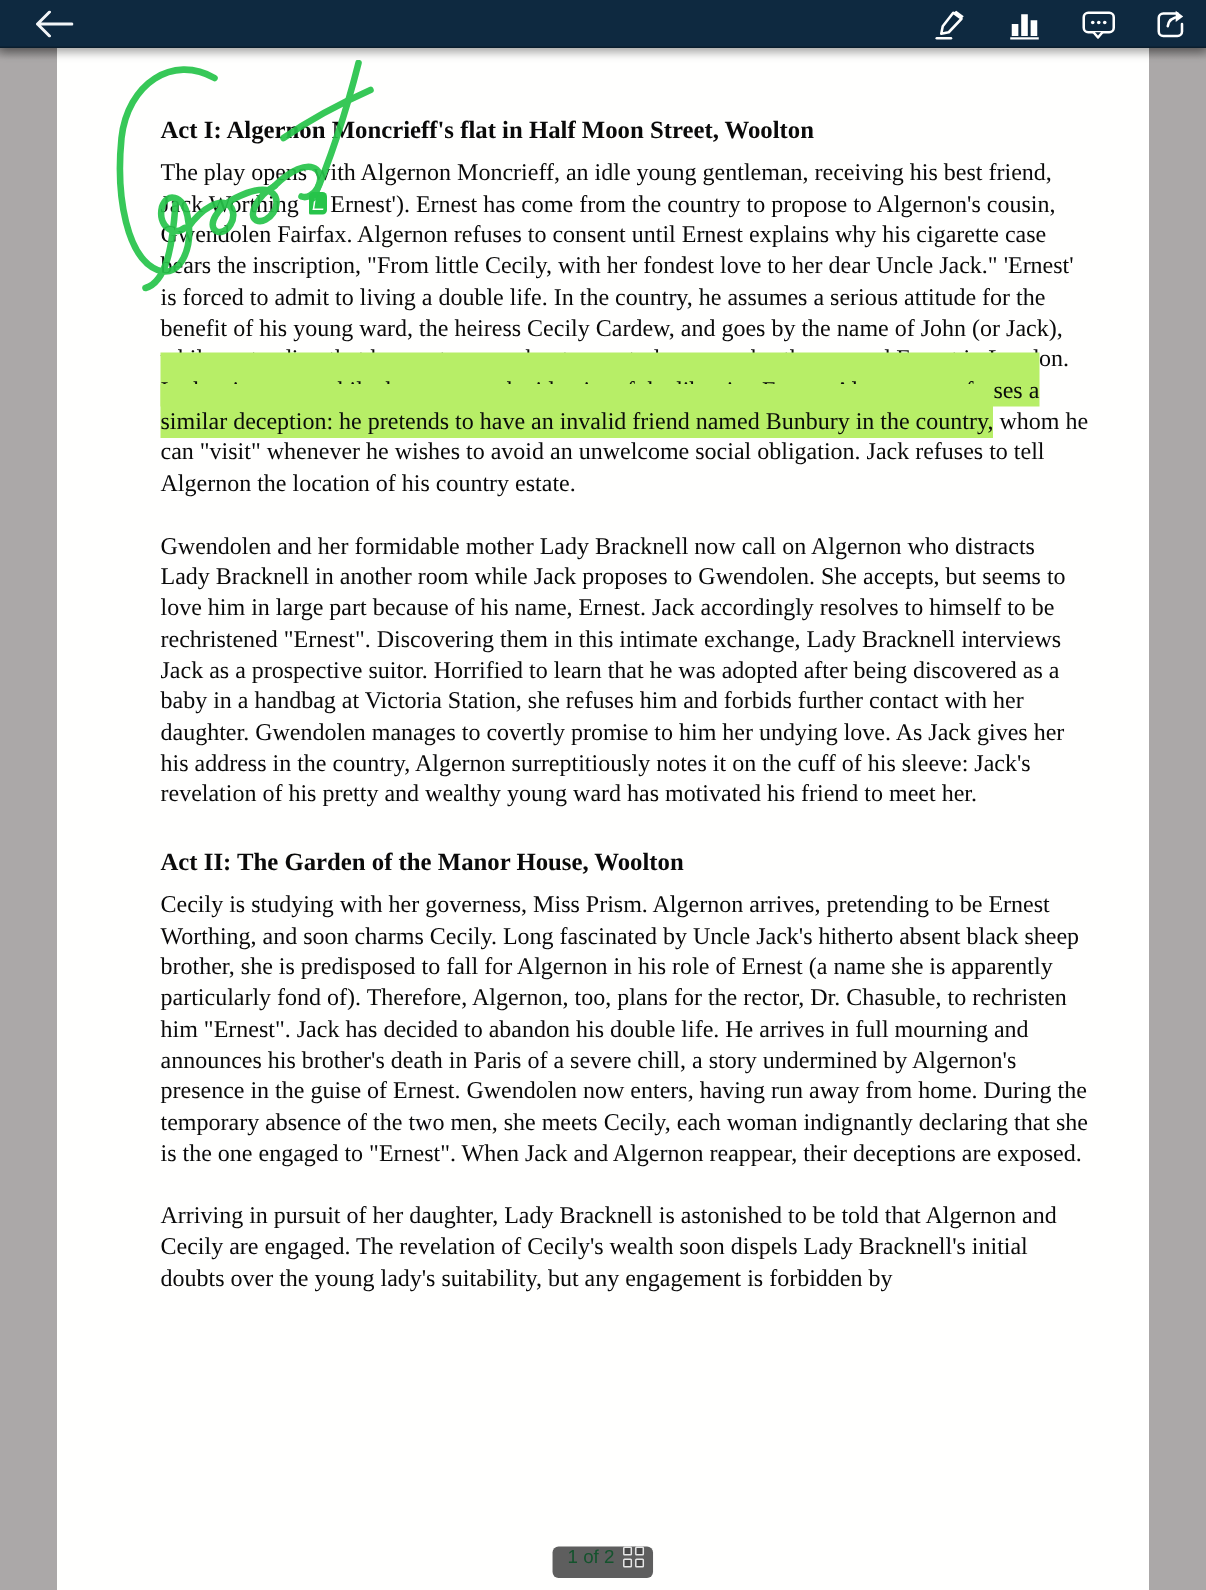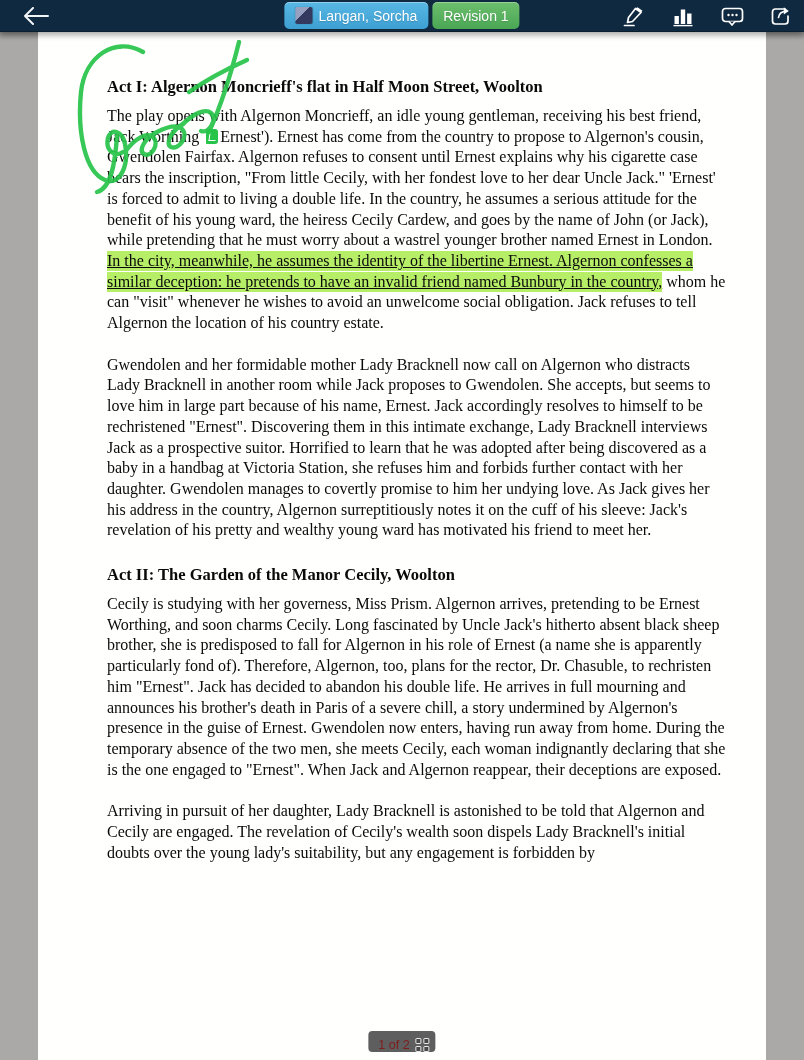--- a/index.html
+++ b/index.html
@@ -46,66 +46,57 @@
     background:#fffffe; padding:44px 40px 0 69px; overflow:hidden;
   }
 
   
   .doc { font-family:"Liberation Serif", serif; font-size:16px; line-height:20.7px; color:#0a0a0a; }
   .doc h2.act-heading { font-size:16.5px; line-height:21px; font-weight:bold; margin:23px 0 9px; }
   .doc h2.act-heading:first-child { margin-top:0; }
   .doc p { margin:0 0 21px; }
   .doc p.wide-gap { margin-bottom:46px; }
   .doc mark {
-    background:var(--hl, #b7ee67); color:inherit; padding:1px 0 2px;
-    box-decoration-break:clone;text-decoration:underline; -webkit-box-decoration-break:clone;
+    background:var(--hl, #b7ee67); color:inherit; padding:17px 0 2px;
+    box-decoration-break:clone; -webkit-box-decoration-break:clone;
   }
   .note-icon {
     display:inline-block; width:12px; height:15px; margin:0 2px 0 3px;
     vertical-align:-2px; border-radius:3px 3px 3px 1px;
     background:var(--pen, #27c44a);
     position:relative;
   }
   .note-icon::after {
     content:""; position:absolute; left:3px; top:4px; width:6px; height:7px;
     border-left:1.5px solid #fff; border-bottom:1.5px solid #fff; transform:skewX(-8deg);
   }
 
   
   .handwriting { position:absolute; left:25px; top:8px; width:192px; height:160px; z-index:5; pointer-events:auto; }
 
   
   .pager {
     position:absolute; left:50%; transform:translateX(-50%); top:1031px; z-index:40;
     height:21px; background:rgba(72,72,72,0.88); border-radius:4px;
-    display:flex; align-items:flex-end; gap:6px; padding:0 6px 0 10px;
-    color:#7f1d1d; font-size:12.5px; cursor:pointer; border:none;
+    display:flex; align-items:flex-start; gap:6px; padding:0 6px 0 10px;
+    color:#14532d; font-size:12.5px; cursor:pointer; border:none;
   }
   .grid-icon { display:grid; grid-template-columns:6px 6px; grid-template-rows:6px 6px; gap:2px; }
   .grid-icon span { border:1.3px solid #e8e8e8; border-radius:1px; background:rgba(40,40,40,0.4); }
 </style>
 </head>
 <body>
 
 <div class="toolbar">
   <button class="back-btn">
     <svg width="26" height="18" viewBox="0 0 26 18">
       <path d="M10 1 L2 9 L10 17 M2 9 H25" stroke="#f2f5f7" stroke-width="2" fill="none" stroke-linecap="round" stroke-linejoin="round"></path>
     </svg>
   </button>
 
-  <div class="toolbar-center">
-    <button class="pill-btn student-btn">
-      <span class="doc-thumb"></span>
-      <span>Langan, Sorcha</span>
-    </button>
-    <button class="pill-btn revision-btn">
-      <span>Revision 1</span>
-    </button>
-  </div>
 
   <div class="toolbar-right">
     <button class="icon-btn">
       <svg width="24" height="24" viewBox="0 0 24 24">
         <path d="M13.5 4.5 L19 8.5 L10.5 17.5 L5.5 18.5 L6.5 13.5 Z" fill="none" stroke="#fff" stroke-width="1.7" stroke-linejoin="round"></path>
         <path d="M15.5 3.2 L20.5 6.8 L19 8.5 L13.5 4.5 Z" fill="#fff"></path>
         <path d="M2.5 21.5 H12" stroke="#fff" stroke-width="1.7" stroke-linecap="round"></path>
       </svg>
     </button>
     <button class="icon-btn">
@@ -134,21 +125,21 @@
     </button>
   </div>
 </div>
 
 <div class="canvas">
   <div class="page">
     <div class="doc" id="doc-content">
         <h2 class="act-heading">Act I: Algernon Moncrieff's flat in Half Moon Street, Woolton</h2>
         <p>The play opens with Algernon Moncrieff, an idle young gentleman, receiving his best friend, Jack Worthing <span class="note-icon"></span>Ernest'). Ernest has come from the country to propose to Algernon's cousin, Gwendolen Fairfax. Algernon refuses to consent until Ernest explains why his cigarette case bears the inscription, "From little Cecily, with her fondest love to her dear Uncle Jack." 'Ernest' is forced to admit to living a double life. In the country, he assumes a serious attitude for the benefit of his young ward, the heiress Cecily Cardew, and goes by the name of John (or Jack), while pretending that he must worry about a wastrel younger brother named Ernest in London. <mark>In the city, meanwhile, he assumes the identity of the libertine Ernest. Algernon confesses a similar deception: he pretends to have an invalid friend named Bunbury in the country,</mark> whom he can "visit" whenever he wishes to avoid an unwelcome social obligation. Jack refuses to tell Algernon the location of his country estate.</p>
         <p>Gwendolen and her formidable mother Lady Bracknell now call on Algernon who distracts Lady Bracknell in another room while Jack proposes to Gwendolen. She accepts, but seems to love him in large part because of his name, Ernest. Jack accordingly resolves to himself to be rechristened "Ernest". Discovering them in this intimate exchange, Lady Bracknell interviews Jack as a prospective suitor. Horrified to learn that he was adopted after being discovered as a baby in a handbag at Victoria Station, she refuses him and forbids further contact with her daughter. Gwendolen manages to covertly promise to him her undying love. As Jack gives her his address in the country, Algernon surreptitiously notes it on the cuff of his sleeve: Jack's revelation of his pretty and wealthy young ward has motivated his friend to meet her.</p>
-        <h2 class="act-heading">Act II: The Garden of the Manor Cecily, Woolton</h2>
+        <h2 class="act-heading">Act II: The Garden of the Manor House, Woolton</h2>
         <p>Cecily is studying with her governess, Miss Prism. Algernon arrives, pretending to be Ernest Worthing, and soon charms Cecily. Long fascinated by Uncle Jack's hitherto absent black sheep brother, she is predisposed to fall for Algernon in his role of Ernest (a name she is apparently particularly fond of). Therefore, Algernon, too, plans for the rector, Dr. Chasuble, to rechristen him "Ernest". Jack has decided to abandon his double life. He arrives in full mourning and announces his brother's death in Paris of a severe chill, a story undermined by Algernon's presence in the guise of Ernest. Gwendolen now enters, having run away from home. During the temporary absence of the two men, she meets Cecily, each woman indignantly declaring that she is the one engaged to "Ernest". When Jack and Algernon reappear, their deceptions are exposed.</p>
         <p>Arriving in pursuit of her daughter, Lady Bracknell is astonished to be told that Algernon and Cecily are engaged. The revelation of Cecily's wealth soon dispels Lady Bracknell's initial doubts over the young lady's suitability, but any engagement is forbidden by</p>
       </div>
 
     <svg class="handwriting" viewBox="0 0 192 160">
       <title>Great!</title>
       <g fill="none" stroke="#27c44a" stroke-width="4.4" stroke-linecap="round" stroke-linejoin="round" opacity="0.92">
         <path d="M80 12 C 52 -4 22 16 18 52 C 14 92 22 132 42 140 C 58 146 66 124 62 104 C 59 90 48 88 45 98 C 42 110 52 118 60 112"></path>
         <path d="M54 96 C 52 124 48 148 34 152"></path>
         <path d="M62 112 C 72 98 84 92 90 97 C 97 104 88 118 81 114 C 75 110 82 98 94 92 C 104 87 114 84 119 89 C 126 96 116 110 108 107 C 102 104 108 91 120 84"></path>

